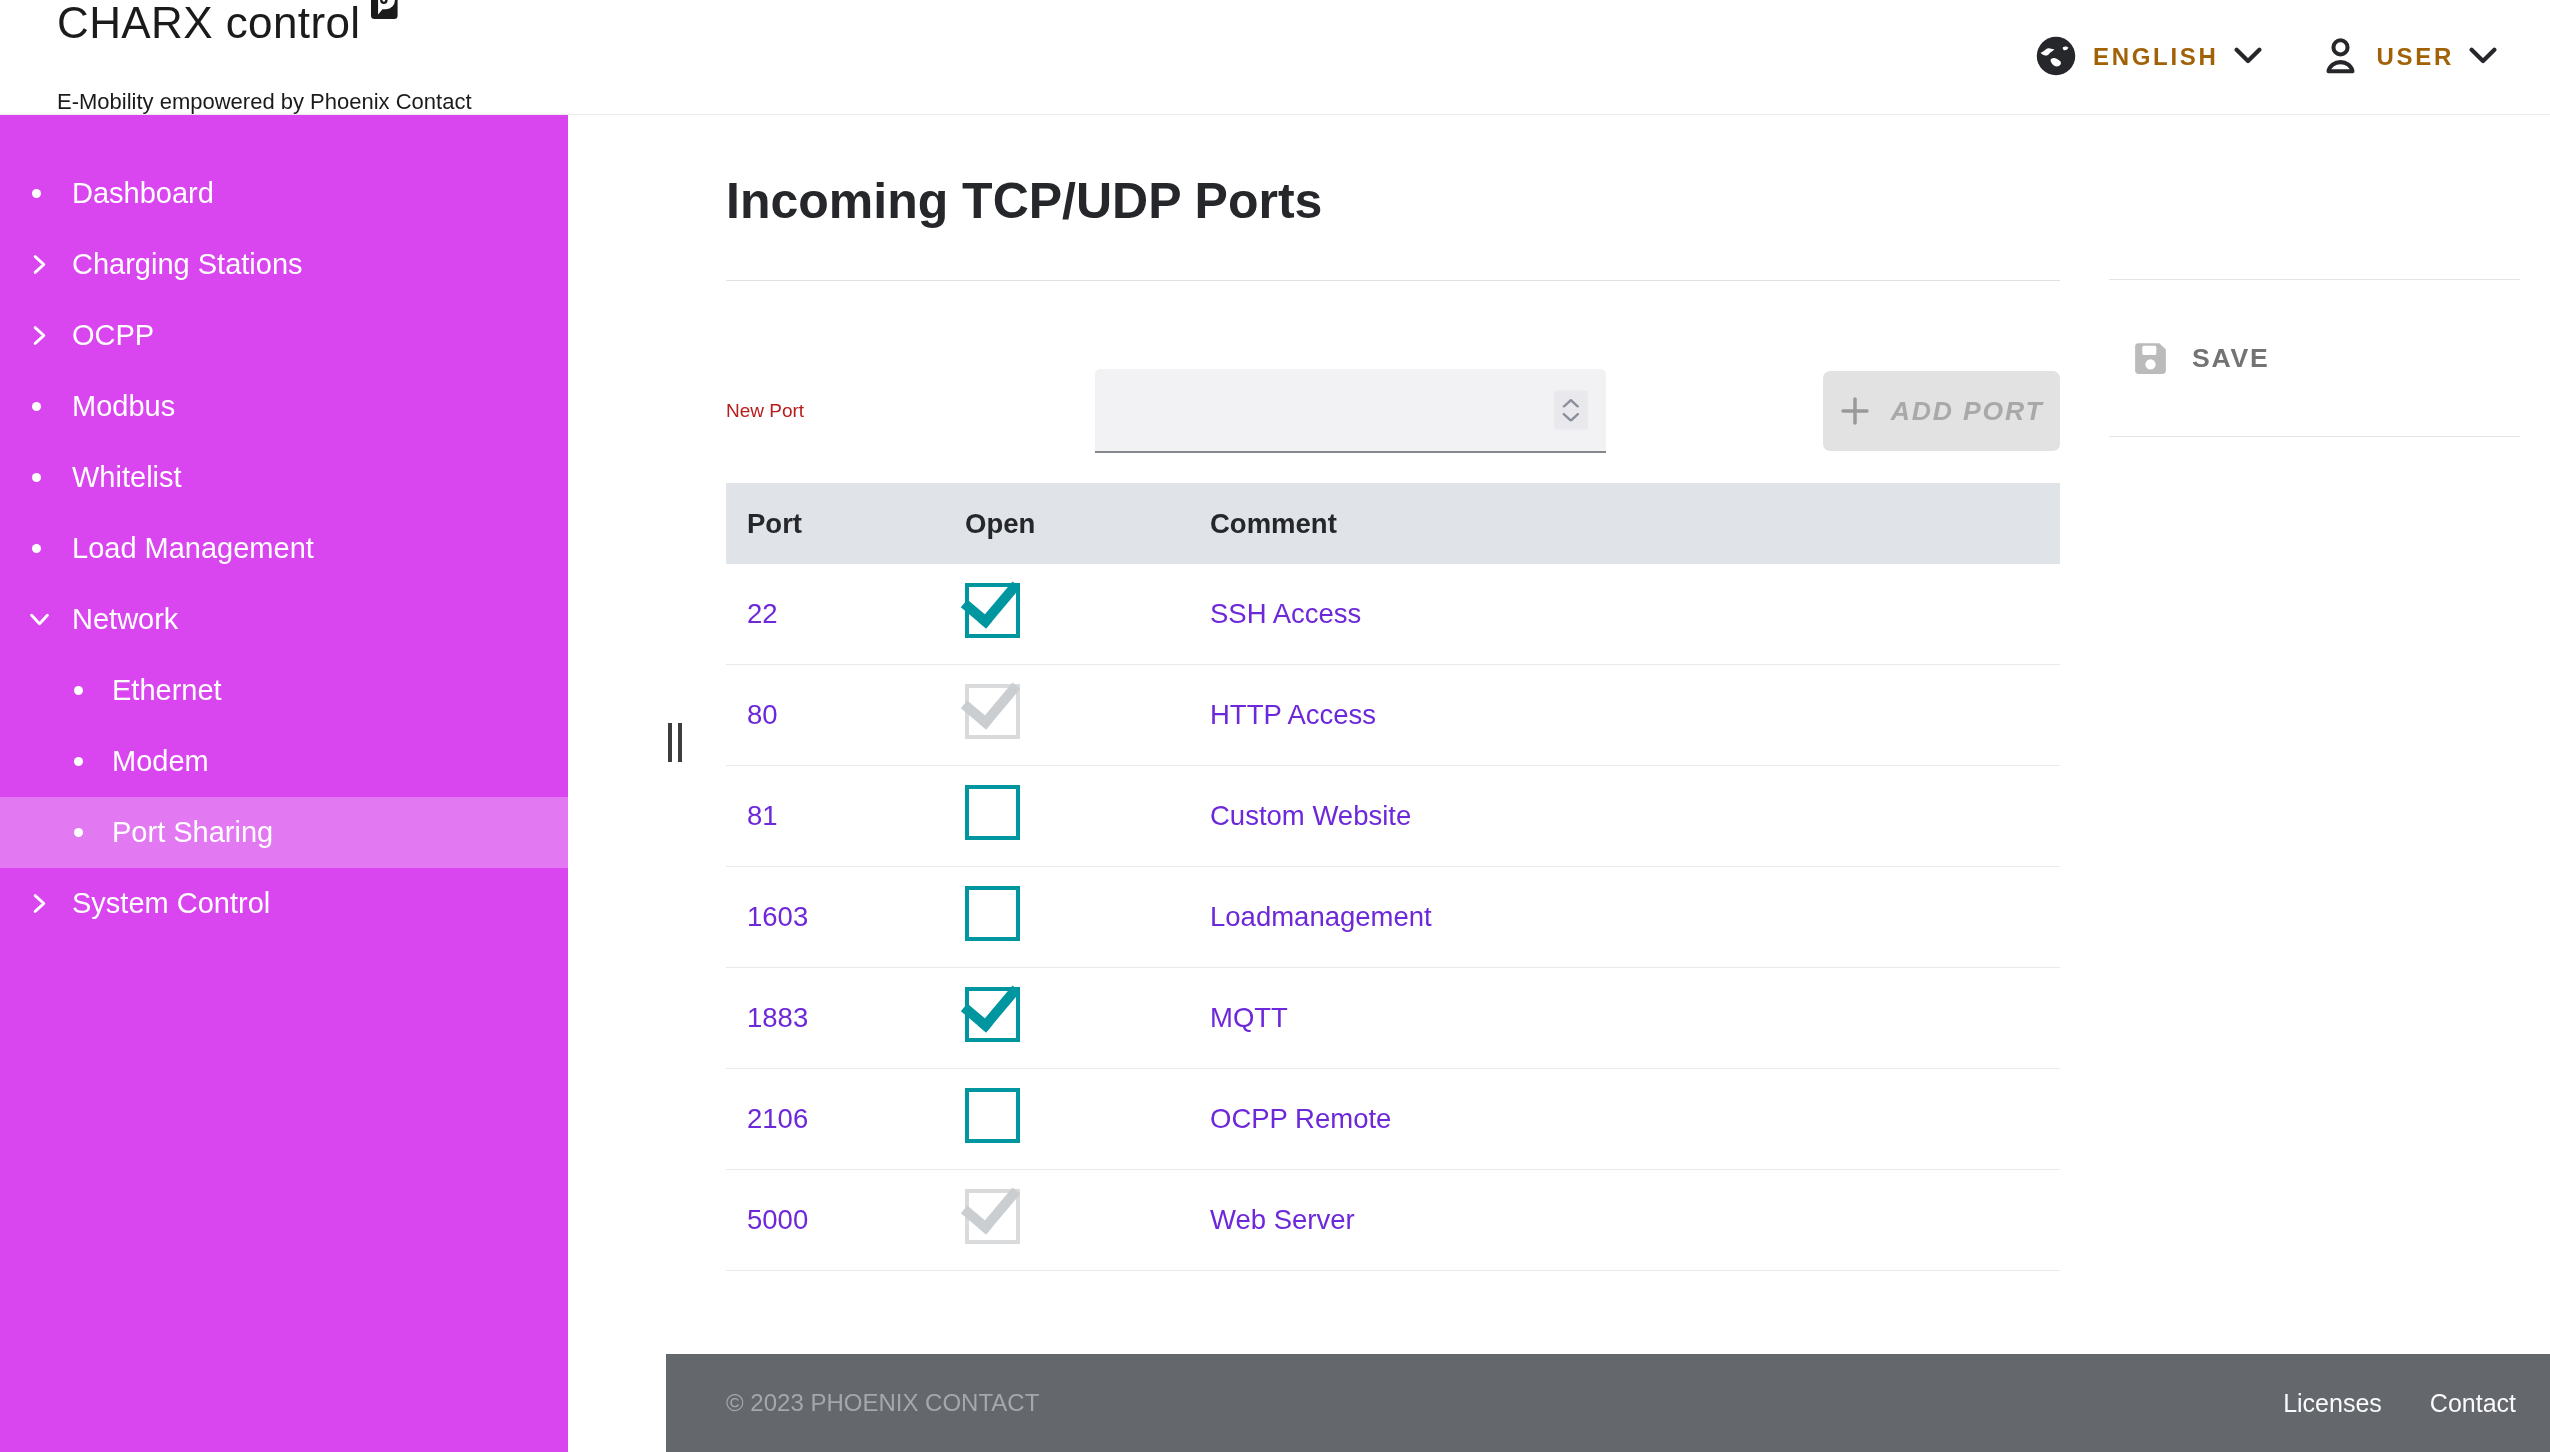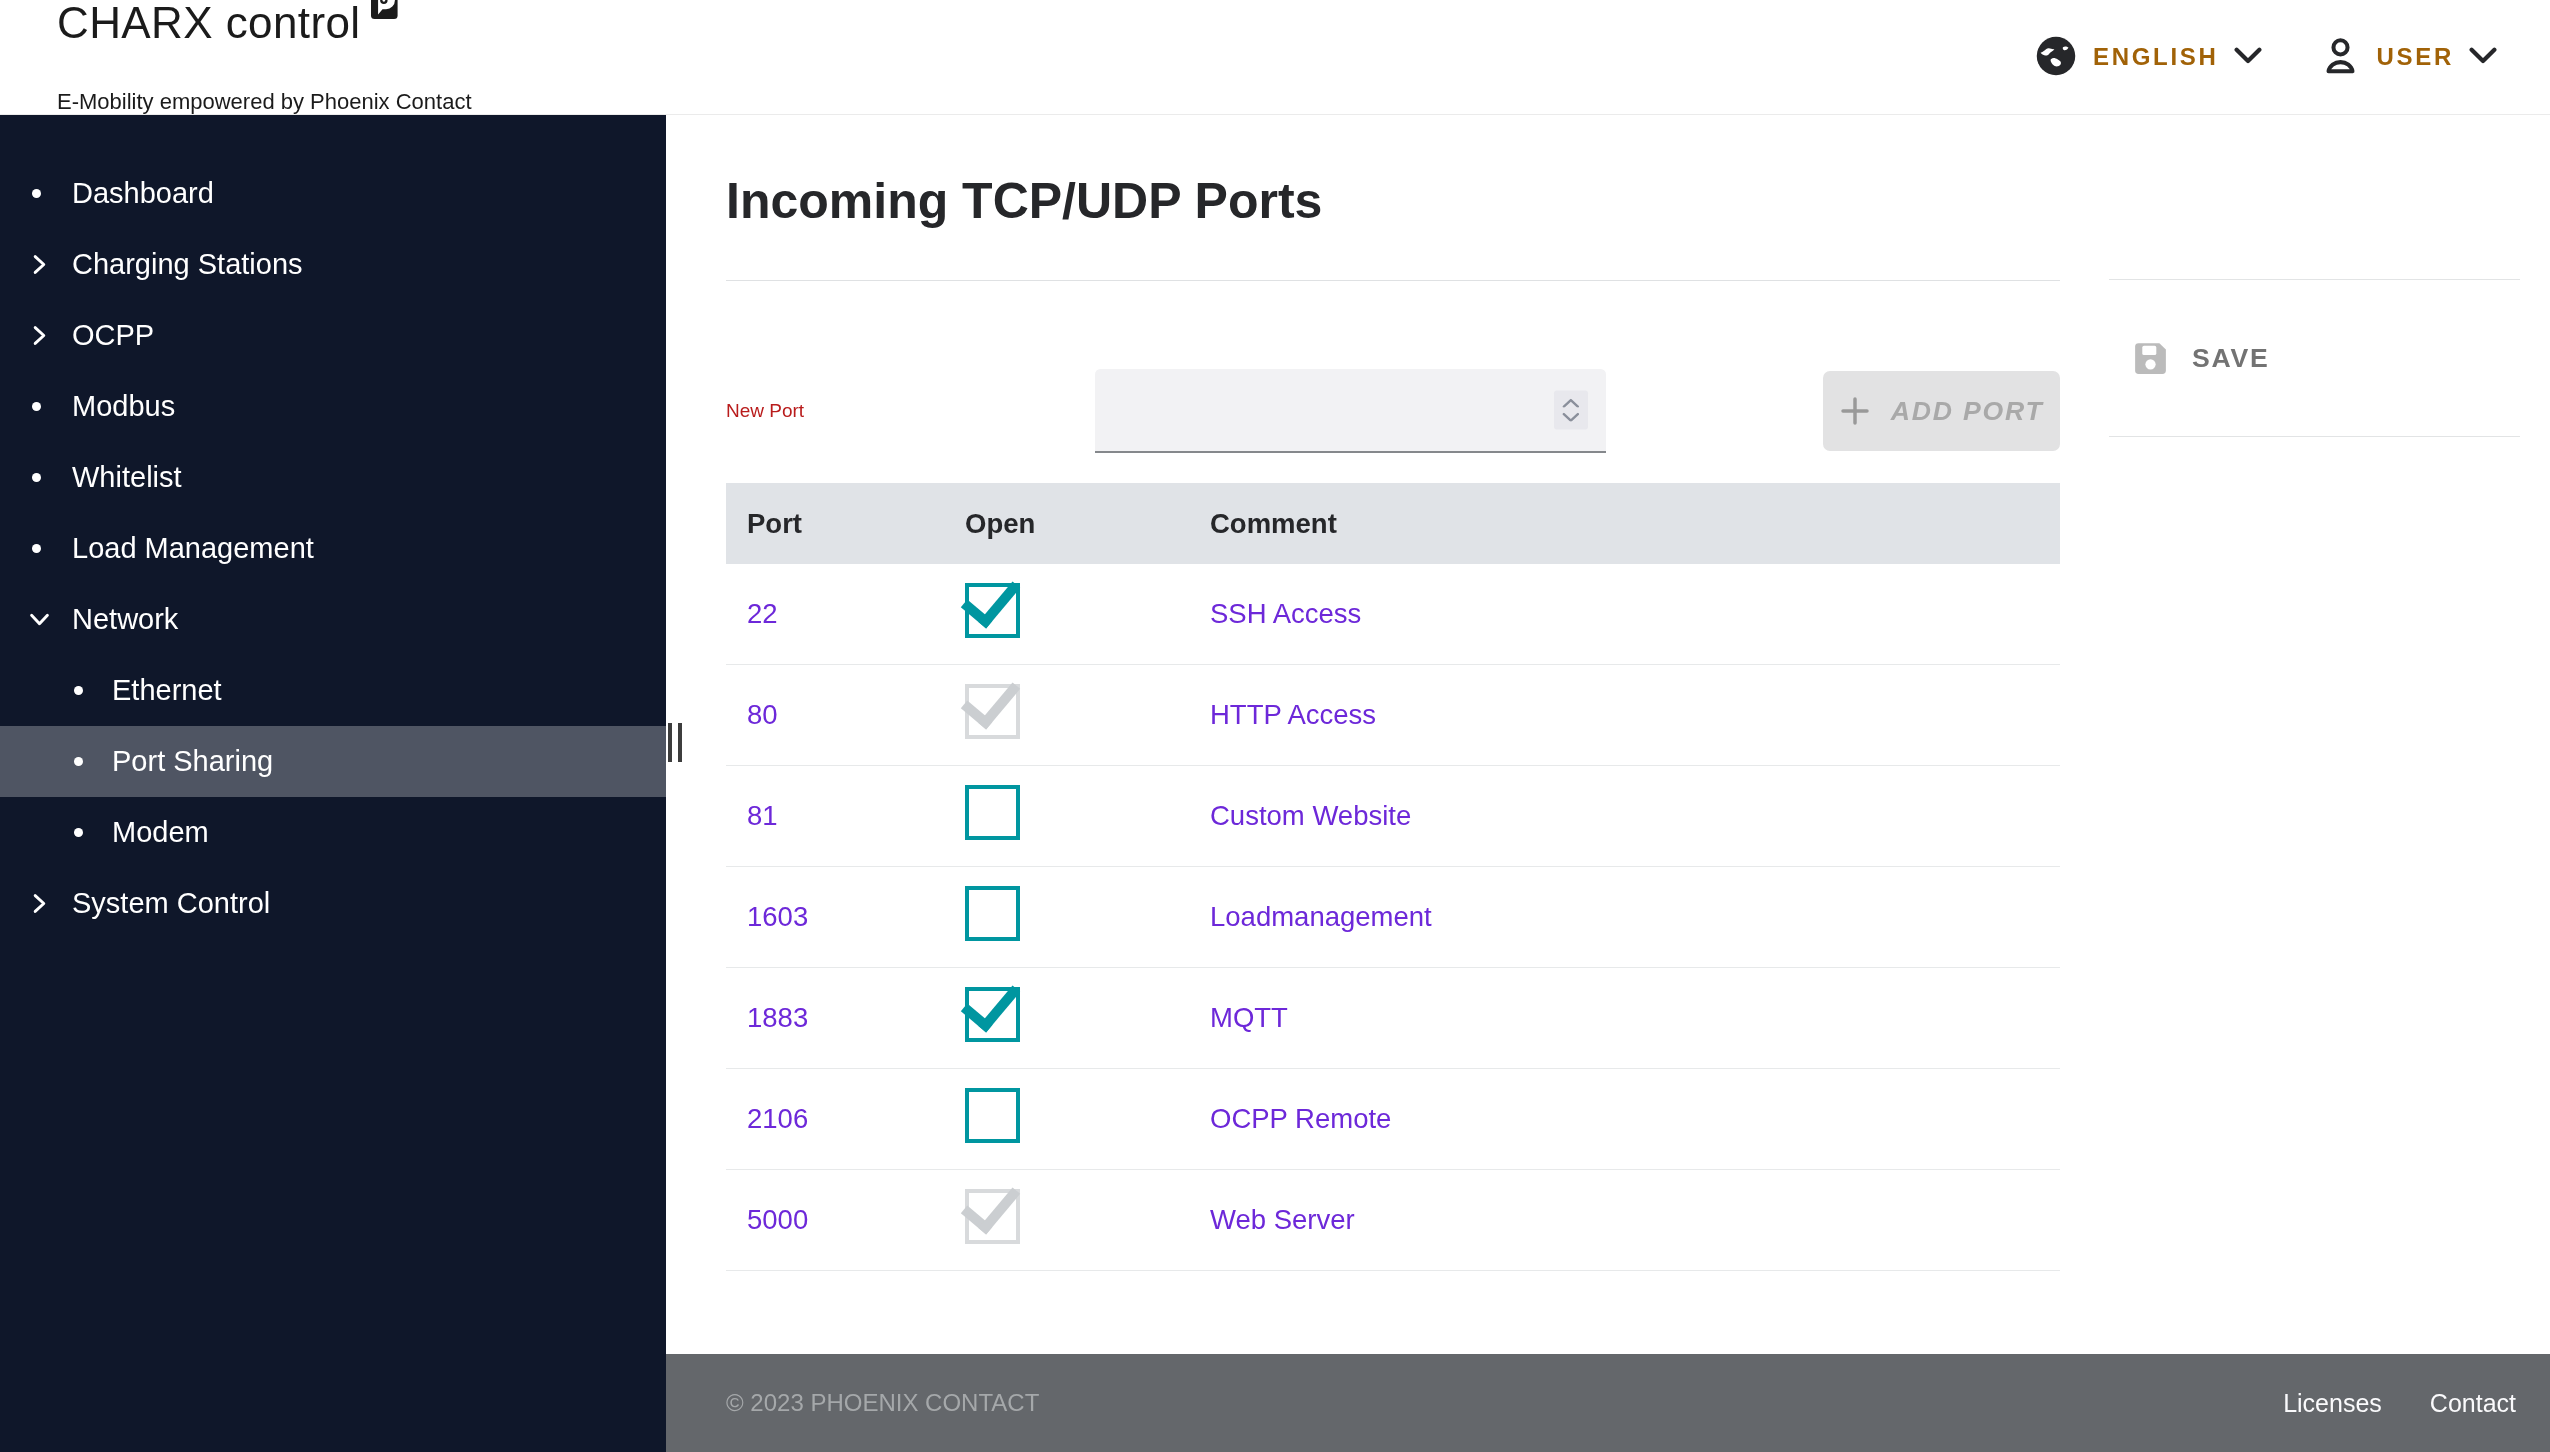--- a/index.html
+++ b/index.html
@@ -14,21 +14,21 @@
   .brand-row { display:flex; align-items:flex-start; }
   .brand-title { font-size:44px; line-height:46px; color:#1b1b1b; letter-spacing:0.4px; }
   .brand-mark { display:inline-block; width:26.6px; height:32px; margin-left:10.6px; margin-top:-12.4px; }
   .brand-subtitle { font-size:22px; color:#1b1b1b; margin-top:7px; }
 
   .header-controls { margin-left:auto; margin-right:53px; display:flex; align-items:center; gap:57px; }
   .hc-group { display:flex; align-items:center; gap:15px; cursor:pointer; }
   .hc-label { font-size:24px; font-weight:700; letter-spacing:2.7px; color:#a16207; }
 
   
-  .sidebar { position:absolute; left:0; top:115px; width:666px; height:1337px; background:#0f172a; z-index:10; }
+  .sidebar { position:absolute; left:0; top:115px; width:568px; height:1337px; background:#d946ef; z-index:10; }
   .nav { padding-top:43px; }
   .nav-item { position:relative; height:71px; display:flex; align-items:center; color:#fff;
               font-size:29px; cursor:pointer; }
   .nav-item.lvl1 { padding-left:72px; }
   .nav-item.lvl2 { padding-left:112px; }
   .nav-item.selected { background:rgba(255,255,255,0.27); }
   .marker { position:absolute; display:flex; align-items:center; justify-content:center; }
   .marker.bullet { width:8.9px; height:8.9px; border-radius:50%; background:#fff; }
   .lvl1 .marker.bullet { left:32px; }
   .lvl2 .marker.bullet { left:74px; }
@@ -189,27 +189,27 @@
           <svg width="23" height="23" viewBox="0 0 16 16">
               <polyline points="2.5,5 8,11 13.5,5" fill="none" stroke="#fff" stroke-width="2" stroke-linecap="round" stroke-linejoin="round"></polyline>
             </svg>
         </span>
         <span>Network</span>
       </div>
       <div class="nav-item lvl2">
         <span class="marker bullet"></span>
         <span>Ethernet</span>
       </div>
+      <div class="nav-item lvl2">
+        <span class="marker bullet"></span>
+        <span>Modem</span>
+      </div>
       <div class="nav-item lvl2 selected">
         <span class="marker bullet"></span>
         <span>Port Sharing</span>
-      </div>
-      <div class="nav-item lvl2">
-        <span class="marker bullet"></span>
-        <span>Modem</span>
       </div>
       <div class="nav-item lvl1">
         <span class="marker chev">
           <svg width="23" height="23" viewBox="0 0 16 16">
               <polyline points="5,2.5 11,8 5,13.5" fill="none" stroke="#fff" stroke-width="2" stroke-linecap="round" stroke-linejoin="round"></polyline>
             </svg>
         </span>
         <span>System Control</span>
       </div>
     </nav>

